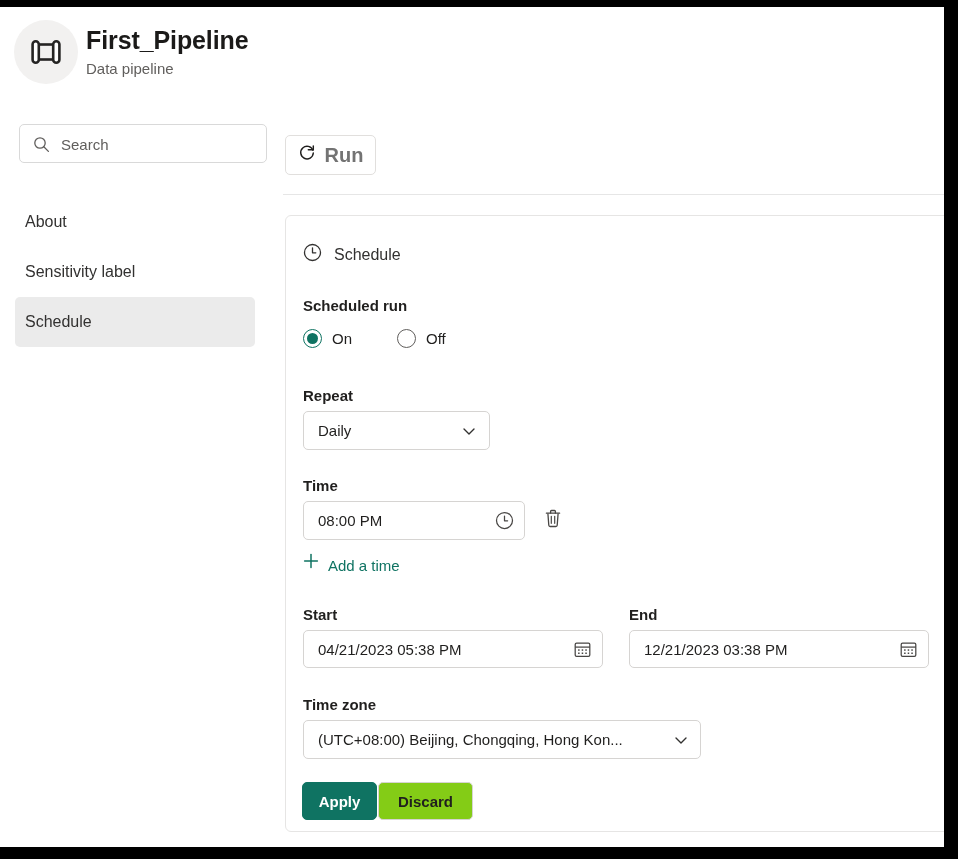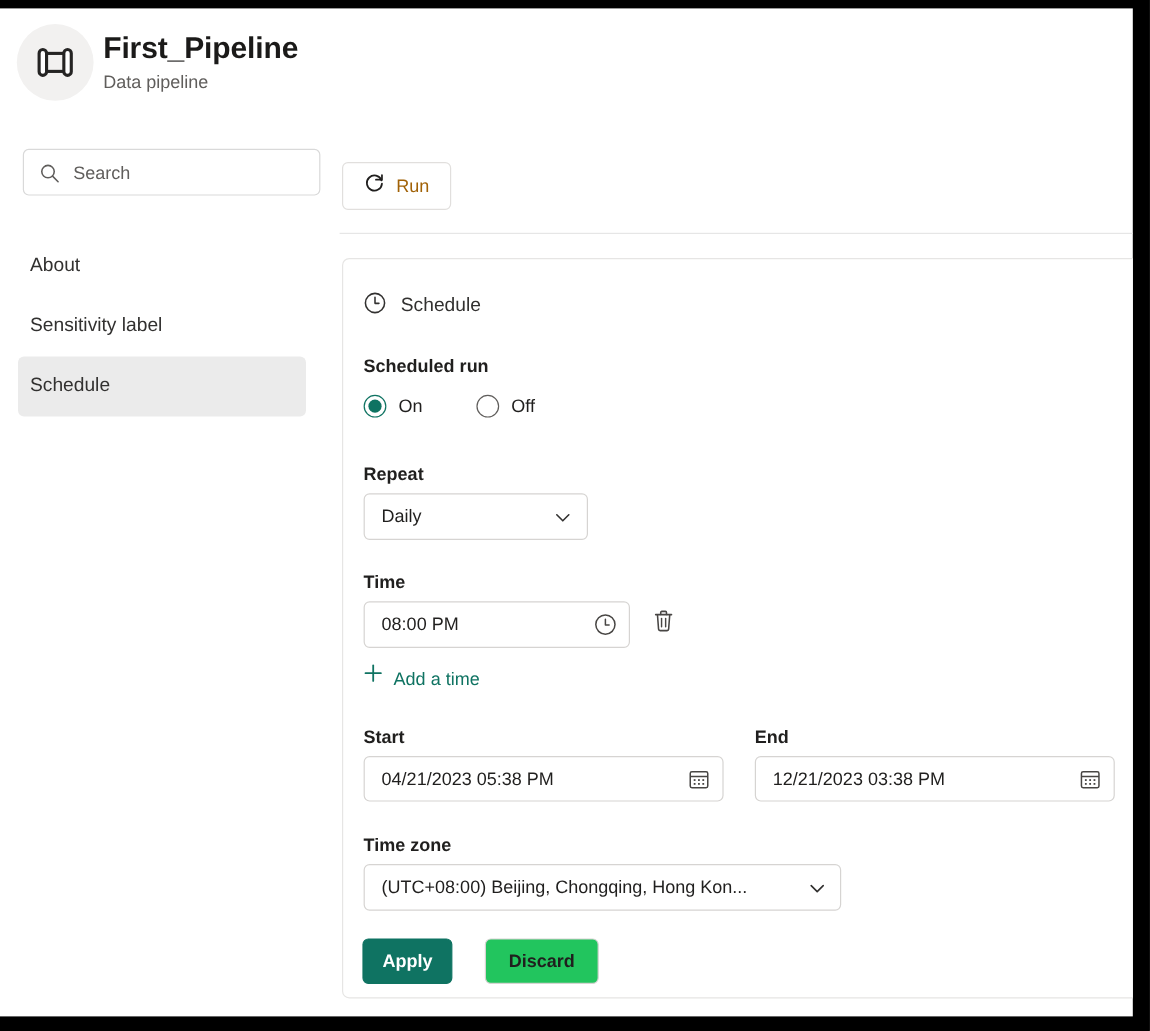--- a/index.html
+++ b/index.html
@@ -110,23 +110,23 @@
     border-radius: 5px;
     background: #ffffff;
     box-sizing: border-box;
     display: flex;
     align-items: center;
     justify-content: center;
     gap: 9px;
     cursor: pointer;
   }
   .run-label {
-    font-size: 15px;
-    font-weight: normal;
-    color: #a16207;
+    font-size: 20px;
+    font-weight: bold;
+    color: #737373;
   }
 
   
   .toolbar-divider {
     position: absolute;
     left: 283px;
     top: 187px;
     width: 661px;
     height: 1px;
     background: #e6e6e6;
@@ -308,24 +308,24 @@
   }
   #apply-button {
     left: 16px;
     top: 566px;
     width: 75px;
     background: #0f7362;
     color: #ffffff;
     border: 1px solid #0f7362;
   }
   #discard-button {
-    left: 118px;
+    left: 92px;
     top: 566px;
     width: 95px;
-    background: #22c55e;
+    background: #84cc16;
     color: #201f1e;
     border: 1px solid #d6d4d2;
   }
 </style>
 </head>
 <body>
 
 <div class="window-frame">
   <div class="window-canvas">
 

